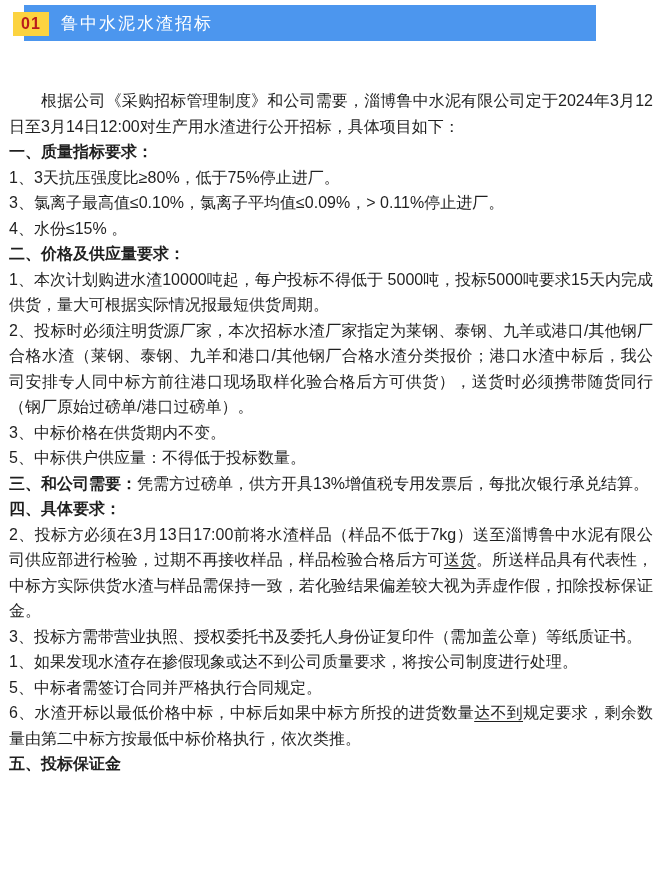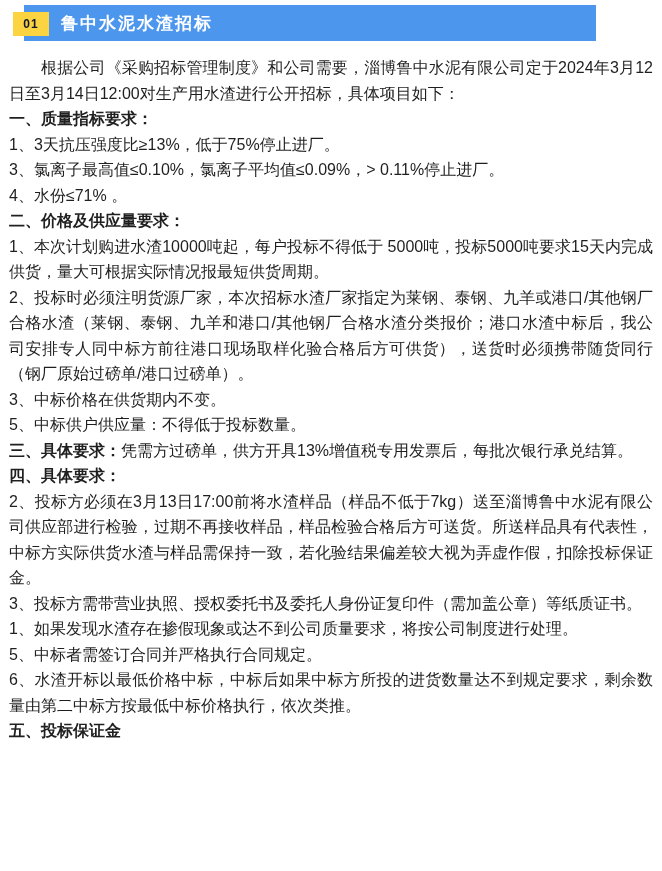--- a/index.html
+++ b/index.html
@@ -31,87 +31,89 @@
     height: 36px;
     background: #4c96ee;
   }
   .header-badge {
     position: absolute;
     left: 13px;
     top: 7px;
     width: 36px;
     height: 24px;
     background: #fcd340;
-    color: #0f172a;
-    font-size: 12px;
+    color: #b91c1c;
+    font-size: 16px;
     font-weight: bold;
     display: flex;
     align-items: center;
     justify-content: center;
     z-index: 2;
     letter-spacing: 1px;
   }
   .header-title {
     position: absolute;
     left: 61px;
     top: 0;
     height: 36px;
     display: flex;
     align-items: center;
     color: #ffffff;
     font-size: 17px;
-    font-weight: bold;
+    font-weight: normal;
     letter-spacing: 2px;
     z-index: 2;
   }
   
   .doc {
     padding: 9px 9px 0 9px;
   }
   .para {
     margin: 0;
     font-size: 16px;
     line-height: 25.5px;
     text-align: justify;
     word-break: break-all;
   }
   .para.intro {
     text-indent: 2em;
+    margin-top: 33px;
   }
   .para.heading {
     font-weight: bold;
   }
   .bold {
     font-weight: bold;
   }
   .underline {
+    text-decoration: underline;
     text-underline-offset: 3px;
   }
 </style>
 </head>
 <body>
 
 <div class="page">
   <div class="header">
     <div class="header-bar"></div>
     <div class="header-badge">01</div>
     <div class="header-title">鲁中水泥水渣招标</div>
   </div>
   <div class="doc">
       <p class="para intro"><span>根据公司《采购招标管理制度》和公司需要，淄博鲁中水泥有限公司定于2024年3月12日至3月14日12:00对生产用水渣进行公开招标，具体项目如下：</span></p>
       <p class="para heading"><span class="bold">一、质量指标要求：</span></p>
-      <p class="para item"><span>1、3天抗压强度比≥13%，低于75%停止进厂。</span></p>
+      <p class="para item"><span>1、3天抗压强度比≥80%，低于75%停止进厂。</span></p>
       <p class="para item"><span>3、氯离子最高值≤0.10%，氯离子平均值≤0.09%，&gt; 0.11%停止进厂。</span></p>
-      <p class="para item"><span>4、水份≤71% 。</span></p>
+      <p class="para item"><span>4、水份≤15% 。</span></p>
       <p class="para heading"><span class="bold">二、价格及供应量要求：</span></p>
       <p class="para item"><span>1、本次计划购进水渣10000吨起，每户投标不得低于 5000吨，投标5000吨要求15天内完成供货，量大可根据实际情况报最短供货周期。</span></p>
       <p class="para item"><span>2、投标时必须注明货源厂家，本次招标水渣厂家指定为莱钢、泰钢、九羊或港口/其他钢厂合格水渣（莱钢、泰钢、九羊和港口/其他钢厂合格水渣分类报价；港口水渣中标后，我公司安排专人同中标方前往港口现场取样化验合格后方可供货），送货时必须携带随货同行（钢厂原始过磅单/港口过磅单）。</span></p>
       <p class="para item"><span>3、中标价格在供货期内不变。</span></p>
       <p class="para item"><span>5、中标供户供应量：不得低于投标数量。</span></p>
-      <p class="para item"><span class="bold">三、具体要求：</span><span>凭需方过磅单，供方开具13%增值税专用发票后，每批次银行承兑结算。</span></p>
+      <p class="para item"><span class="bold">三、和公司需要：</span><span>凭需方过磅单，供方开具13%增值税专用发票后，每批次银行承兑结算。</span></p>
       <p class="para heading"><span class="bold">四、具体要求：</span></p>
       <p class="para item"><span>2、投标方必须在3月13日17:00前将水渣样品（样品不低于7kg）送至淄博鲁中水泥有限公司供应部进行检验，过期不再接收样品，样品检验合格后方可</span><span class="underline">送货</span><span>。所送样品具有代表性，中标方实际供货水渣与样品需保持一致，若化验结果偏差较大视为弄虚作假，扣除投标保证金。</span></p>
       <p class="para item"><span>3、投标方需带营业执照、授权委托书及委托人身份证复印件（需加盖公章）等纸质证书。</span></p>
       <p class="para item"><span>1、如果发现水渣存在掺假现象或达不到公司质量要求，将按公司制度进行处理。</span></p>
       <p class="para item"><span>5、中标者需签订合同并严格执行合同规定。</span></p>
       <p class="para item"><span>6、水渣开标以最低价格中标，中标后如果中标方所投的进货数量</span><span class="underline">达不到</span><span>规定要求，剩余数量由第二中标方按最低中标价格执行，依次类推。</span></p>
       <p class="para heading"><span class="bold">五、投标保证金</span></p>
     </div>
 </div>
 

